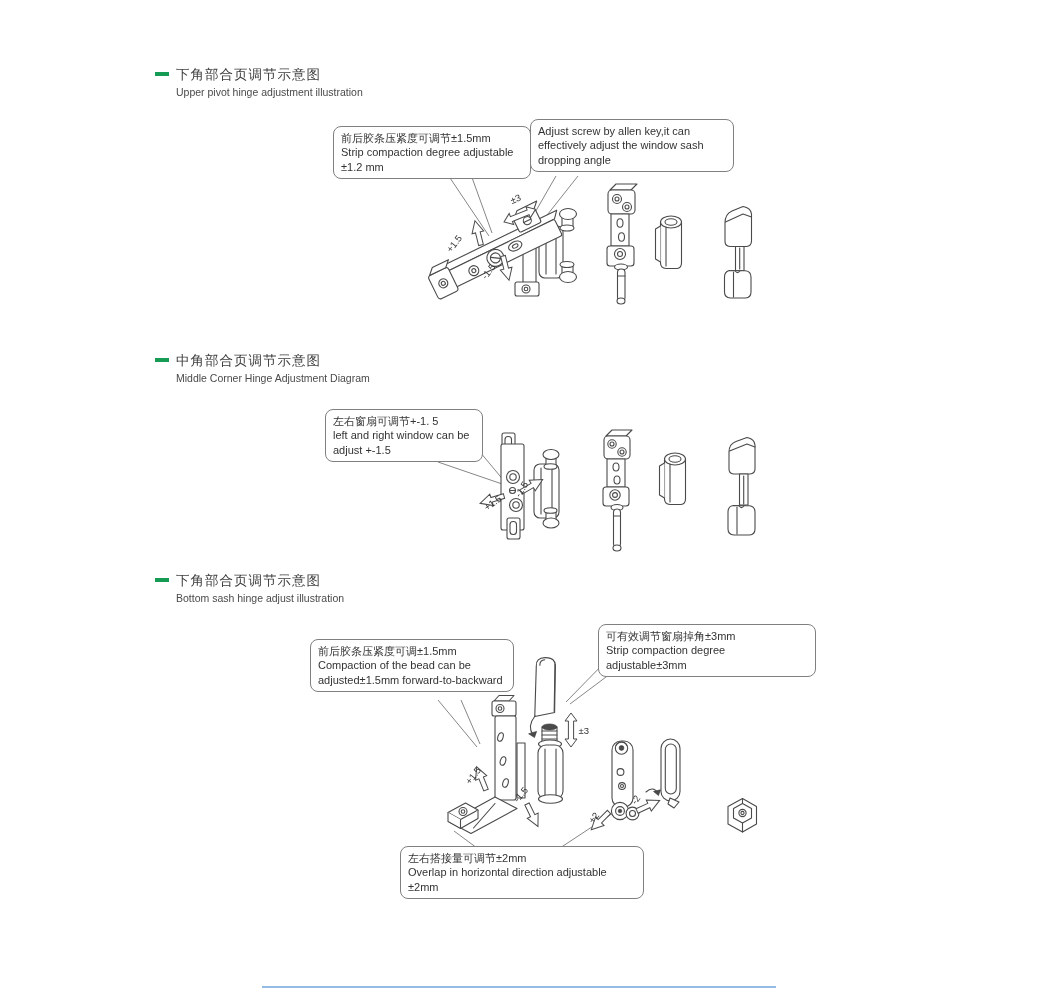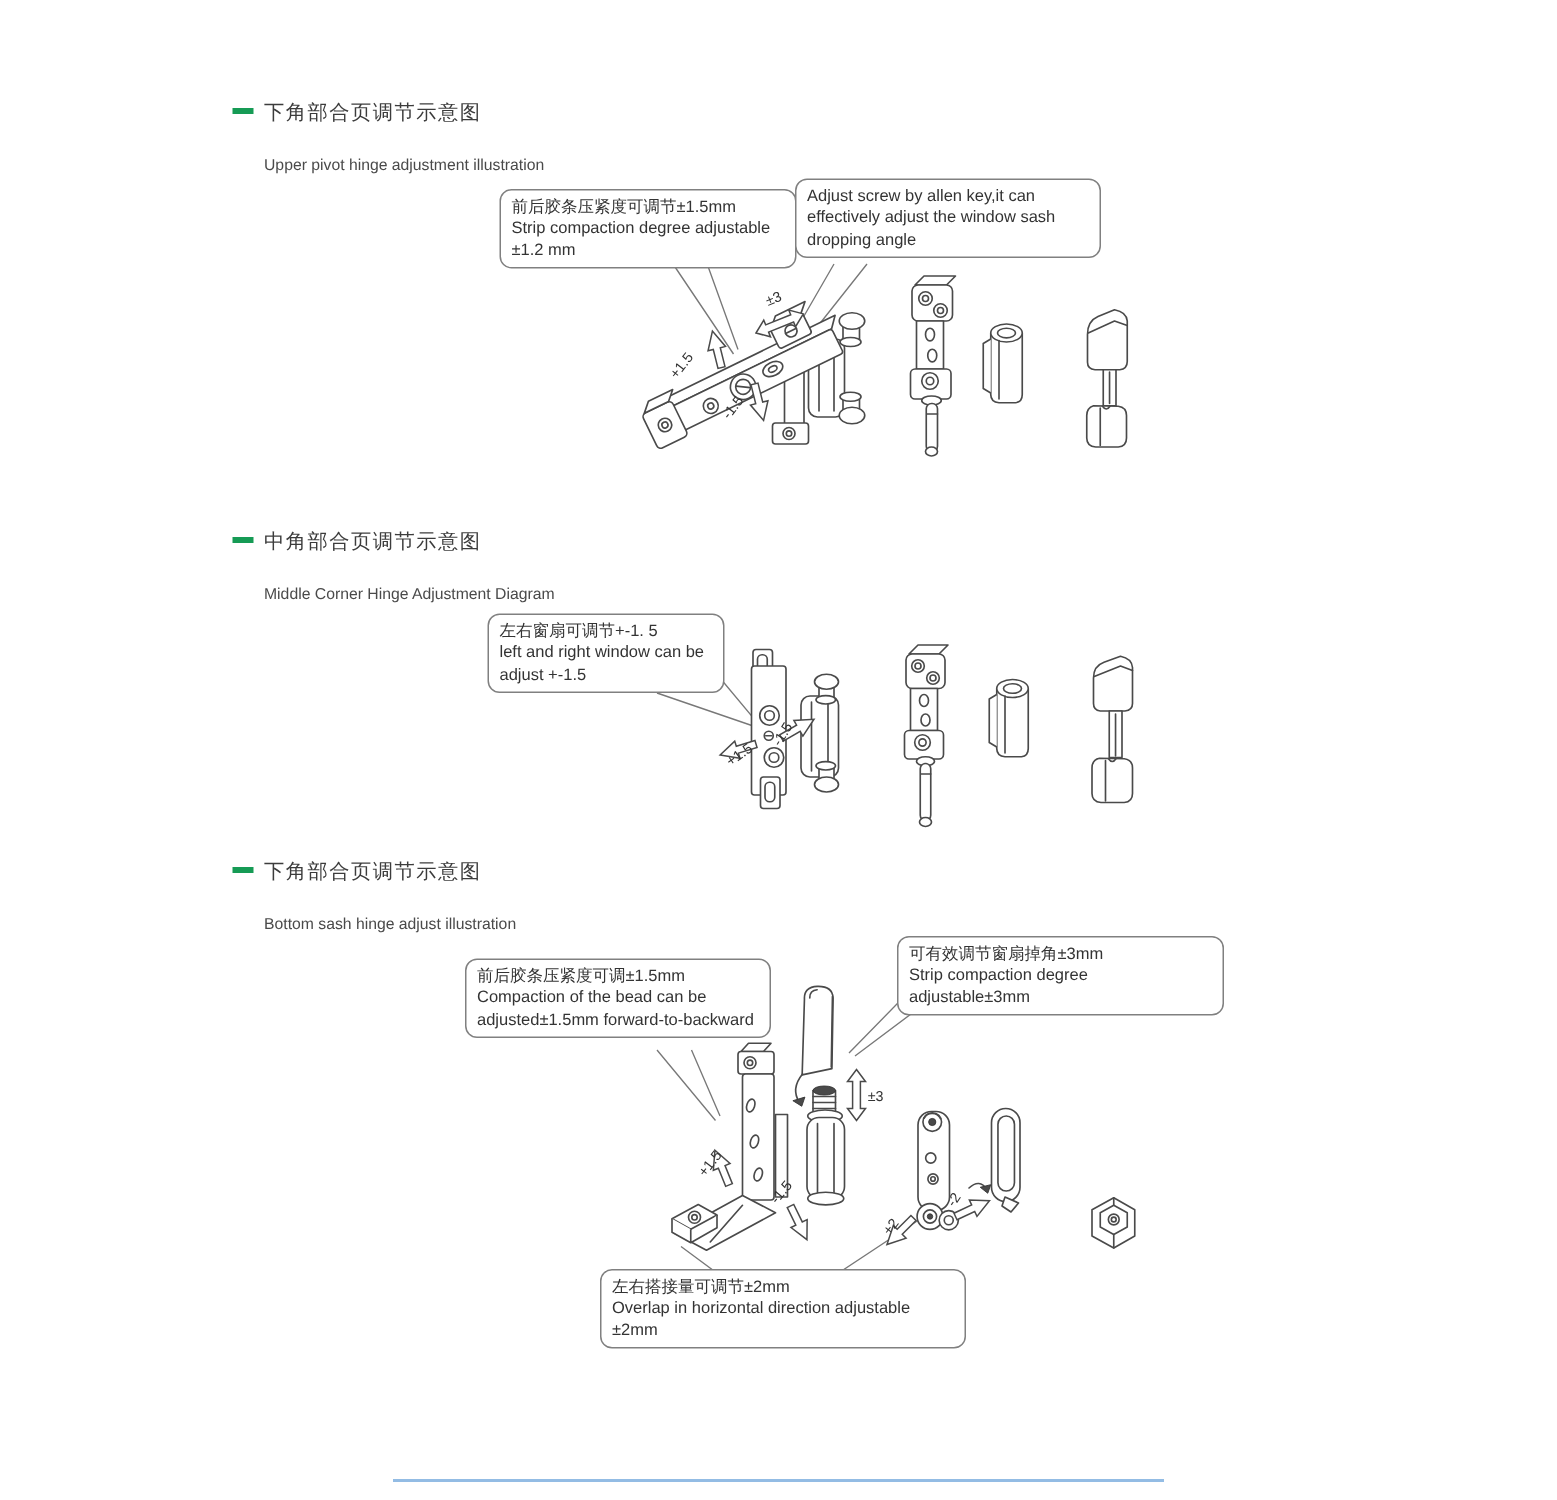--- a/index.html
+++ b/index.html
@@ -2,21 +2,21 @@
 <html><head>
 <meta charset="utf-8">
 <style>
   html,body{margin:0;padding:0;}
   body{width:1038px;height:1000px;position:relative;background:#ffffff;
        font-family:"Liberation Sans",sans-serif;overflow:hidden;}
   #artwork{position:absolute;left:0;top:0;z-index:1;}
   .sec-head{position:absolute;z-index:2;}
   .sec-head .zh{font-size:13.5px;color:#3c3c3c;letter-spacing:1px;}
   .sec-head .dash{display:inline-block;width:14px;height:4px;margin-right:7px;vertical-align:3px;}
-  .sec-head .en{font-size:10.5px;color:#4a4a4a;margin-left:21px;margin-top:20px;}
+  .sec-head .en{font-size:10.5px;color:#4a4a4a;margin-left:21px;margin-top:2px;}
   .callout{position:absolute;z-index:3;background:#fff;border:1px solid #808080;
            border-radius:8px;padding:4px 7px;color:#333;font-size:11px;line-height:1.3;}
   .callout .zh-t{white-space:normal;}
   .callout .en-t{white-space:normal;}
   .lbl{font-size:9.5px;fill:#333;}
   .ln{stroke:#4a4a4a;fill:none;stroke-width:1.1;stroke-linecap:round;stroke-linejoin:round;}
   .fw{fill:#ffffff;stroke:#4a4a4a;stroke-width:1.1;stroke-linejoin:round;}
   .dk{fill:#4a4a4a;stroke:#333;stroke-width:0.6;}
   .arrow{fill:#ffffff;stroke:#4a4a4a;stroke-width:1;}
   .leader{stroke:#787878;stroke-width:0.9;fill:none;}

